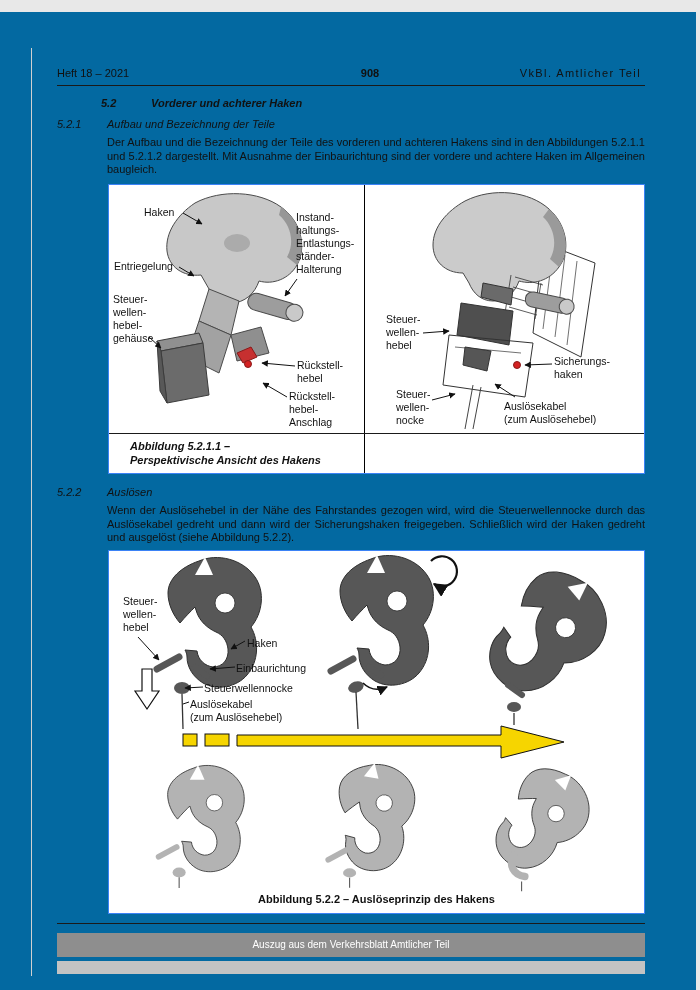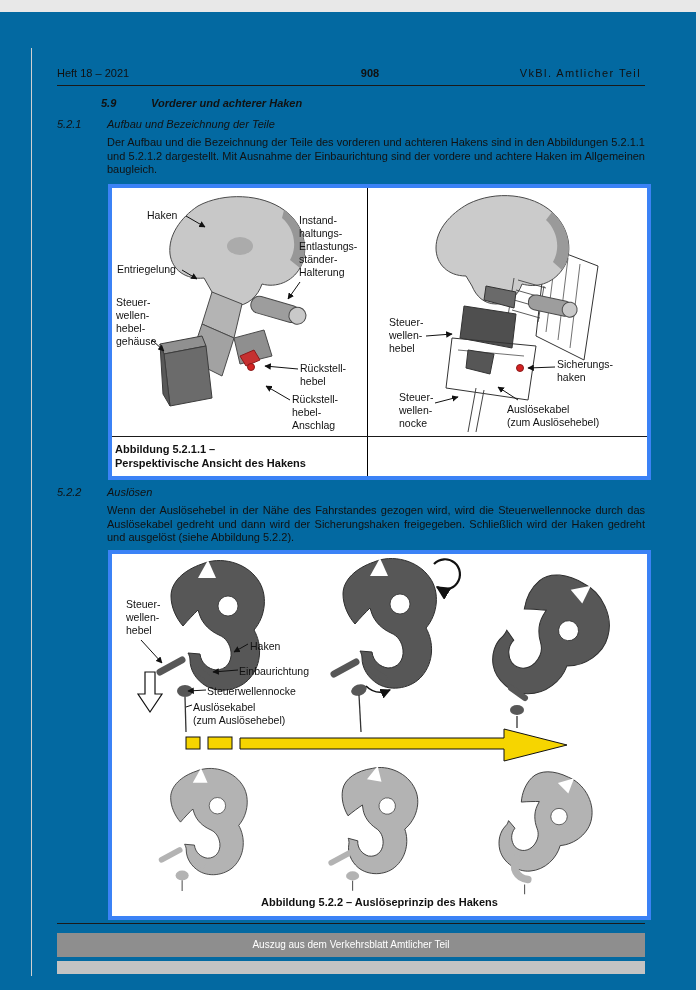--- a/index.html
+++ b/index.html
@@ -6,36 +6,36 @@
   .page{position:relative;width:696px;height:990px;background:#0369a1;overflow:hidden;
         font-family:"Liberation Sans",sans-serif;color:#111;margin-top:12px;}
   .abs{position:absolute;}
   .txt{font-size:11px;line-height:13.5px;color:#111;}
   .b{font-weight:bold;padding-left:44px;}
   .i{font-style:italic;}
   .lbl{font-size:10.5px;line-height:13px;color:#111;white-space:pre-line;}
   .cap{font-size:11px;line-height:14px;font-weight:bold;white-space:pre-line;}
   .just{text-align:justify;}
   .rule{background:#1a1a1a;height:1px;}
-  .figbox{border:4px solid #3b82f6;background:#fff;}
+  .figbox{border:1px solid #3b82f6;background:#fff;}
   svg{display:block;}
 </style>
 </head>
 <body>
 
 <div class="page">
 
   <div class="abs" style="left:31px;top:36px;width:1px;height:928px;background:#d0d0d0;"></div>
 
   <div class="abs txt" style="left:57px;top:55px;">Heft 18 – 2021</div>
   <div class="abs txt b" style="left:0;right:0;top:55px;text-align:center;">908</div>
   <div class="abs txt" style="right:55px;top:55px;letter-spacing:1.4px;">VkBl. Amtlicher Teil</div>
   <div class="abs rule" style="left:57px;top:73px;width:588px;"></div>
 
-  <div class="abs txt b i" style="left:57px;top:85px;">5.9</div>
+  <div class="abs txt b i" style="left:57px;top:85px;">5.2</div>
   <div class="abs txt b i" style="left:107px;top:85px;">Vorderer und achterer Haken</div>
 
   <div class="abs txt i" style="left:57px;top:106px;">5.2.1</div>
   <div class="abs txt i" style="left:107px;top:106px;">Aufbau und Bezeichnung der Teile</div>
   <div class="abs txt just" style="left:107px;top:124px;width:538px;">Der Aufbau und die Bezeichnung der Teile des vorderen und achteren Hakens sind in den Abbildungen 5.2.1.1 und 5.2.1.2 dargestellt. Mit Ausnahme der Einbaurichtung sind der vordere und achtere Haken im Allgemeinen baugleich.</div>
 
   <div class="abs figbox" style="left:108px;top:172px;width:535px;height:288px;">
 
     <svg class="abs" style="left:0;top:0" width="255" height="248" viewBox="0 0 255 248">
       <defs>
@@ -152,21 +152,21 @@
 haken</div>
     <div class="abs lbl" style="left:287px;top:203px;">Steuer-
 wellen-
 nocke</div>
     <div class="abs lbl" style="left:395px;top:215px;">Auslösekabel
 (zum Auslösehebel)</div>
 
     <div class="abs" style="left:255px;top:0;width:1px;height:288px;background:#000;"></div>
     <div class="abs rule" style="left:0;top:248px;width:535px;"></div>
 
-    <div class="abs cap" style="left:3px;top:254px;width:240px;">Abbildung 5.2.1.1 –
+    <div class="abs cap" style="left:21px;top:254px;width:240px;font-style:italic;">Abbildung 5.2.1.1 –
 Perspektivische Ansicht des Hakens</div>
   </div>
 
   <div class="abs txt i" style="left:57px;top:474px;">5.2.2</div>
   <div class="abs txt i" style="left:107px;top:474px;">Auslösen</div>
   <div class="abs txt just" style="left:107px;top:492px;width:538px;">Wenn der Auslösehebel in der Nähe des Fahrstandes gezogen wird, wird die Steuerwellennocke durch das Auslösekabel gedreht und dann wird der Sicherungshaken freigegeben. Schließlich wird der Haken gedreht und ausgelöst (siehe Abbildung 5.2.2).</div>
 
   <div class="abs figbox" style="left:108px;top:538px;width:535px;height:362px;">
 
     <svg class="abs" style="left:0;top:0" width="535" height="362" viewBox="0 0 535 362">

